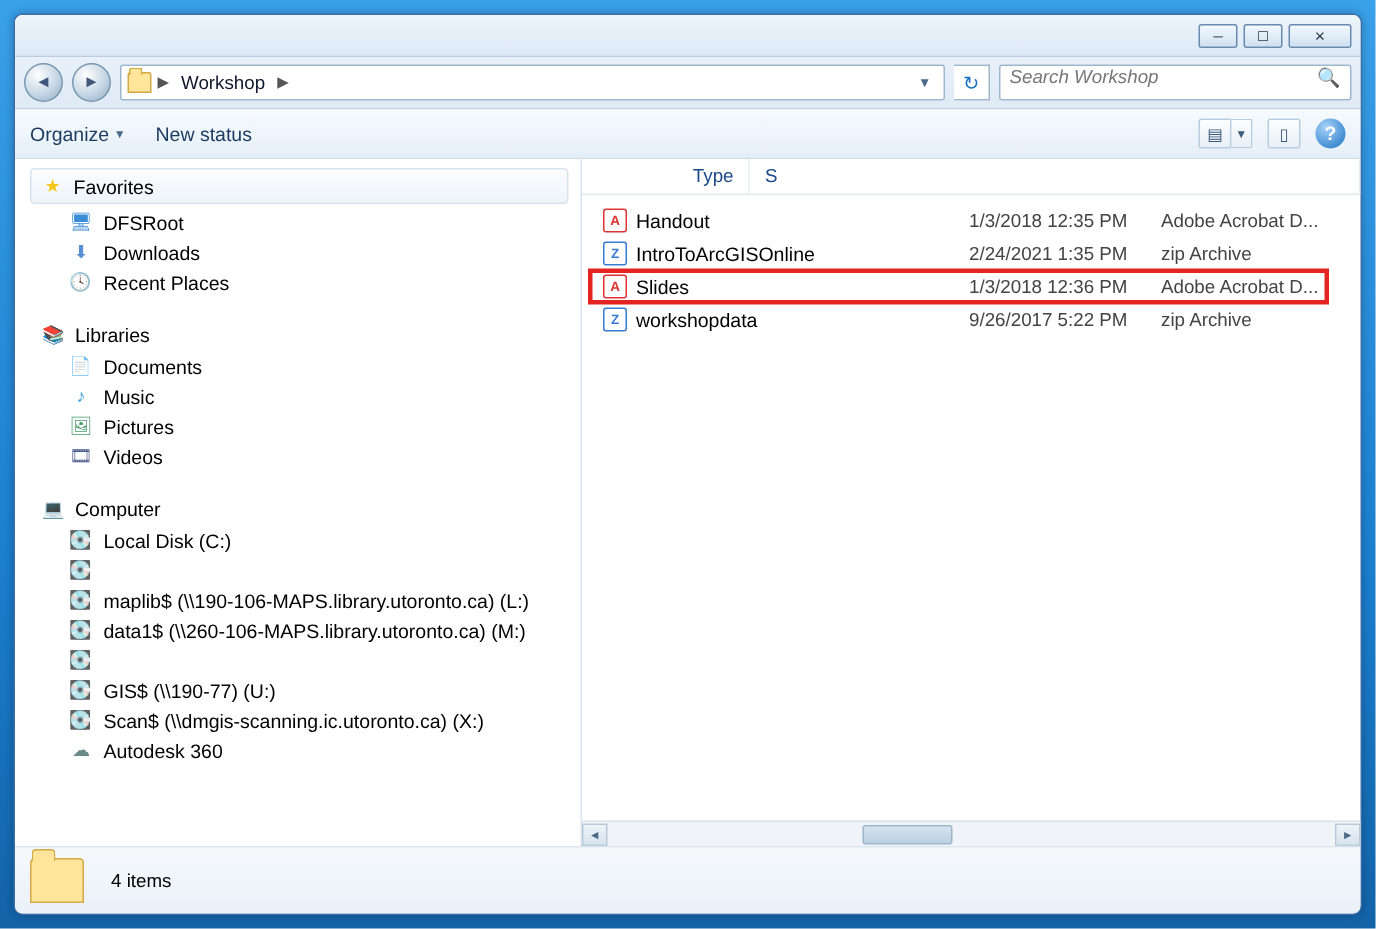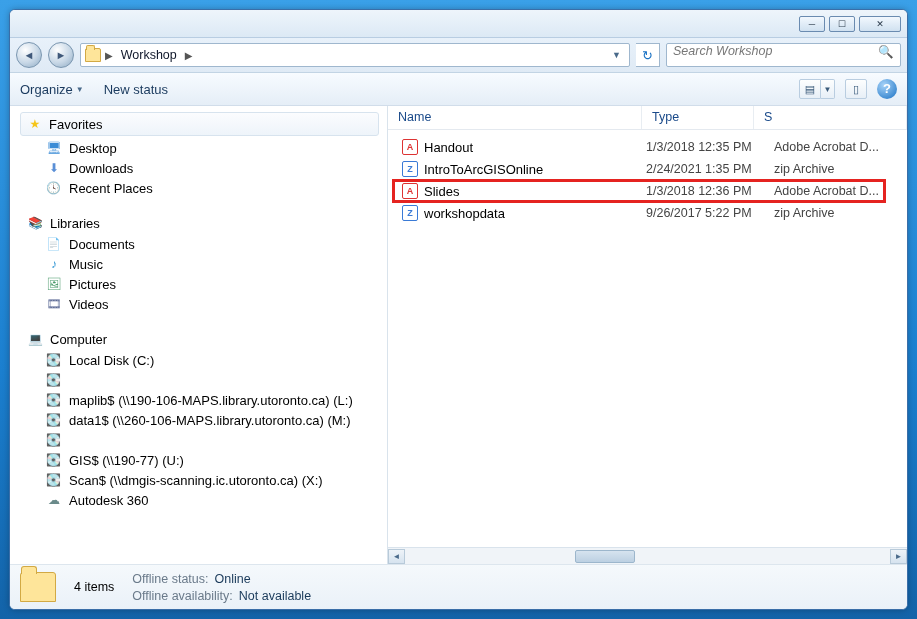--- a/index.html
+++ b/index.html
@@ -32,21 +32,21 @@
   .group-head { display:flex; align-items:center; gap:6px; padding:3px 4px; color:#000; }
   .group-head.fav { background:linear-gradient(#fbfcfe,#eef4fa); border:1px solid #d7e3ee; border-radius:3px; margin:2px 8px 2px 2px; padding:3px 6px; }
   .item { display:flex; align-items:center; gap:7px; padding:2px 4px 2px 28px; color:#000; }
   .item2 { padding-left:28px; }
   .blank { height:14px; }
   .icon { width:16px; height:16px; display:flex; align-items:center; justify-content:center; font-size:12px; flex-shrink:0; }
   .star{color:#f5c518;} .monitor{color:#3b8cd6;} .dl{color:#5a8fd6;} .doc{color:#4a7fb8;} .music{color:#3a9ad6;} .pics{color:#4a9a6a;} .vid{color:#4a5a8a;} .disk{color:#7a8a9a;} .netdrv{color:#6a8a8a;}
   .filepane { flex:1; display:flex; flex-direction:column; position:relative; }
   .colhead { display:flex; height:24px; border-bottom:1px solid #e4e9ef; font-size:12.5px; color:#1a4a8a; }
   .colhead > div { padding:4px 10px; border-right:1px solid #e8edf2; }
-  .c-name{flex:0 0 254px;} .c-date{flex:0 0 128px;} .c-type{flex:0 0 112px;} .c-s{flex:1;}
+  .c-name{flex:0 0 254px;} .c-date{flex:0 0 128px;} .c-type{flex:0 0 112px;text-align:right;} .c-s{flex:1;}
   .filelist { flex:1; overflow:hidden; position:relative; }
   .row { display:flex; align-items:center; height:22px; font-size:13px; color:#000; }
   .row .fname { flex:0 0 254px; display:flex; align-items:center; gap:6px; padding-left:14px; }
   .row .fdate { flex:0 0 128px; color:#444; font-size:12.5px; padding-left:4px;}
   .row .ftype { flex:0 0 112px; color:#444; font-size:12.5px; padding-left:4px; white-space:nowrap; overflow:hidden; text-overflow:ellipsis;}
   .ficon { width:16px; height:16px; border-radius:2px; display:flex; align-items:center; justify-content:center; font-size:9px; font-weight:bold; flex-shrink:0; }
   .pdf{background:#fff;border:1px solid #d33;color:#d33;} .zip{background:#fff;border:1px solid #3a7ad6;color:#3a7ad6;}
   .highlight { position:absolute; border:3px solid #e52320; pointer-events:none; }
   .hscroll { height:17px; background:#f0f4f8; border-top:1px solid #d9e3ec; display:flex; align-items:center; }
   .hscroll .btn{width:17px;height:15px;background:linear-gradient(#eef3f8,#d6e3ef);border:1px solid #b8cad9;font-size:8px;text-align:center;color:#4a6a8a;line-height:13px;}
@@ -104,21 +104,21 @@
 
   <div class="content">
 
     <div class="navpane">
       <div class="group-head fav">
         <span class="icon star">★</span>
         <span>Favorites</span>
       </div>
       <div class="item">
           <span class="icon monitor">🖥</span>
-          <span>Desktop</span>
+          <span>DFSRoot</span>
         </div>
       <div class="item">
           <span class="icon dl">⬇</span>
           <span>Downloads</span>
         </div>
       <div class="item">
           <span class="icon doc">🕓</span>
           <span>Recent Places</span>
         </div>
       <div class="blank"></div>
@@ -174,21 +174,20 @@
           <span>Scan$ (\\dmgis-scanning.ic.utoronto.ca) (X:)</span>
         </div>
       <div class="item item2">
           <span class="icon netdrv">☁</span>
           <span>Autodesk 360</span>
         </div>
     </div>
 
     <div class="filepane">
       <div class="colhead">
-        <div class="c-name">Name</div>
         <div class="c-type">Type</div>
         <div class="c-s">S</div>
       </div>
       <div class="filelist">
         <div style="height:6px"></div>
         <div class="row">
           <div class="fname">
               <span class="ficon pdf">A</span>
               <span>Handout</span>
             </div>
@@ -229,25 +228,15 @@
         <div class="btn">►</div>
       </div>
     </div>
   </div>
 
   <div class="status">
     <div class="big-folder"></div>
     <div class="st-col">
       <div style="color:#000;">4 items</div>
     </div>
-    <div class="st-col">
-      <div class="st-row">
-          <span class="st-label">Offline status:</span>
-          <span class="st-val">Online</span>
-        </div>
-      <div class="st-row">
-          <span class="st-label">Offline availability:</span>
-          <span class="st-val">Not available</span>
-        </div>
-    </div>
   </div>
 
 </div>
 
 </body></html>

